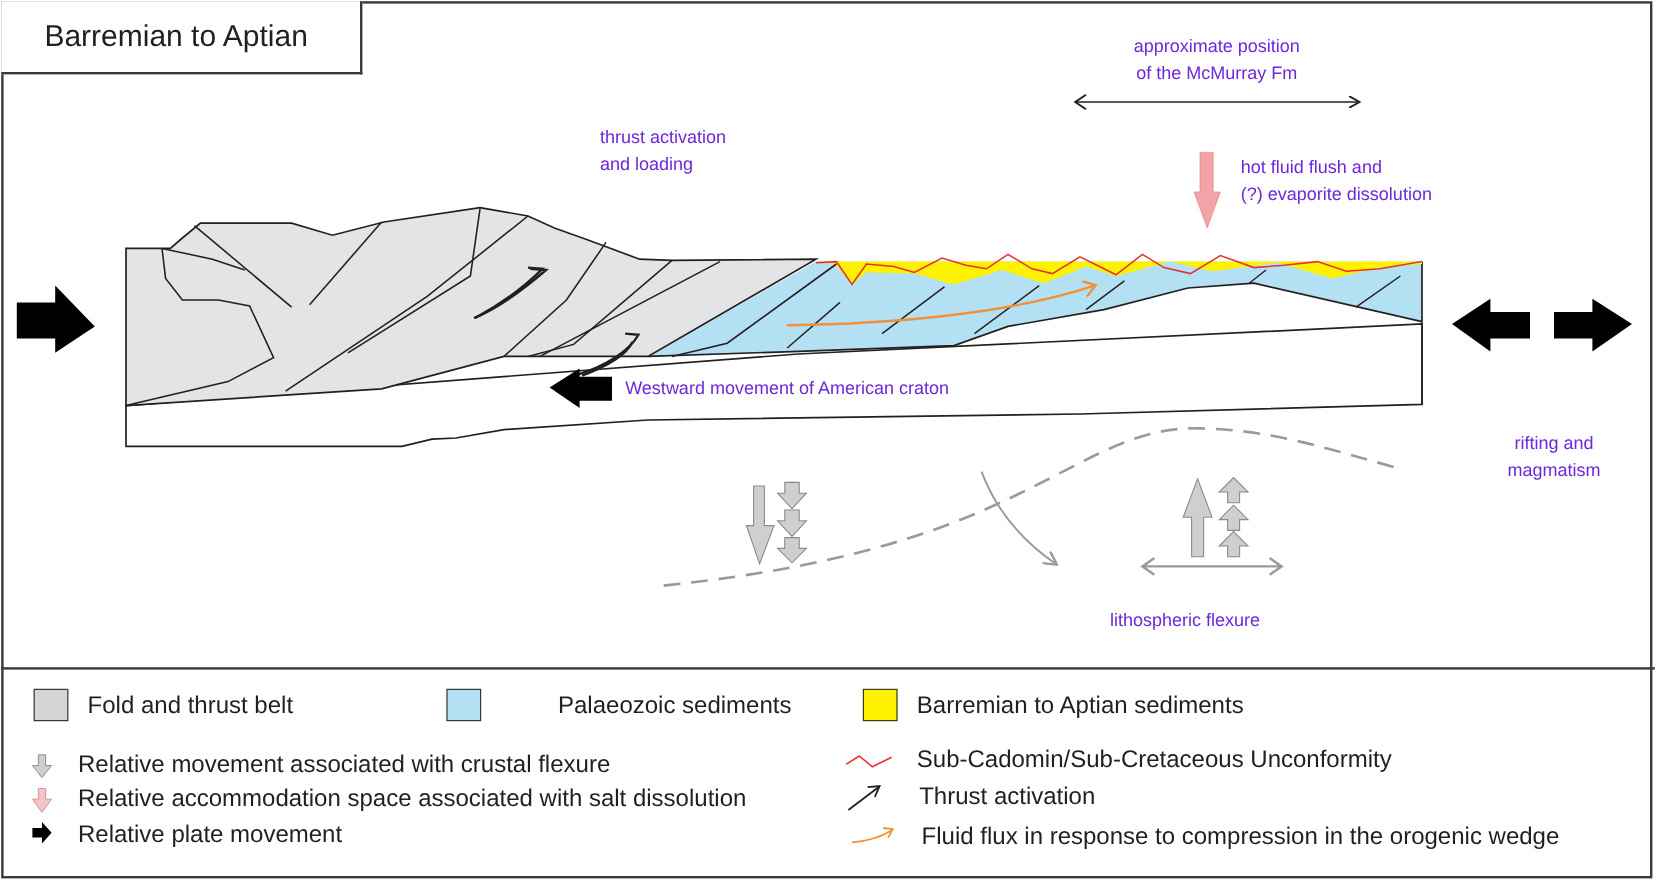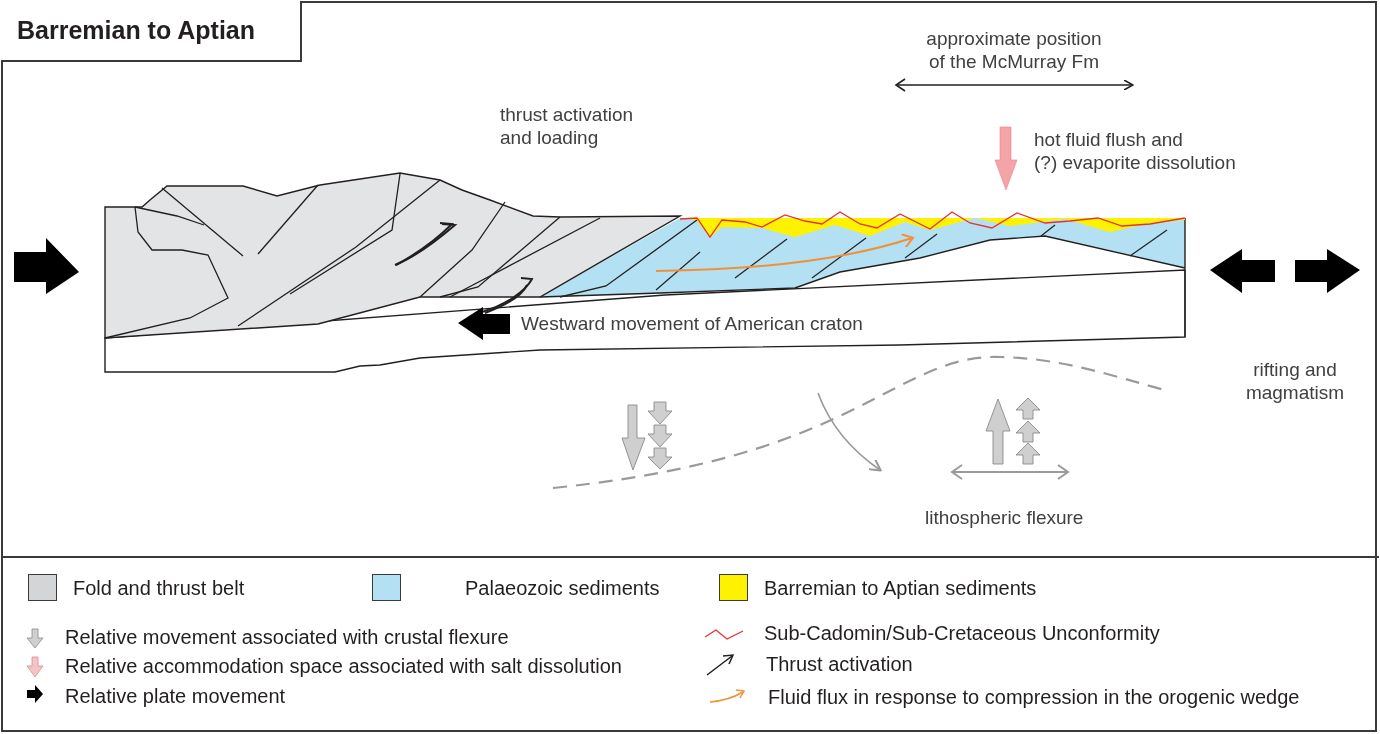--- a/index.html
+++ b/index.html
@@ -3,24 +3,24 @@
 <meta charset="utf-8">
 <style>
   html, body { margin: 0; padding: 0; background: #ffffff; }
   body { width: 1380px; height: 734px; position: relative; overflow: hidden;
          font-family: "Liberation Sans", sans-serif; color: #231f20; }
   .frame { position: absolute; left: 1px; top: 1px; width: 1376px; height: 731px;
            border: 2px solid #3a3a3a; box-sizing: border-box; }
   .title-box { position: absolute; left: 1px; top: 1px; width: 301px; height: 61px;
                border: 2px solid #3a3a3a; border-top: none; border-left: none; box-sizing: border-box;
                background: #fff; }
-  .title { position: absolute; left: 16px; top: 15px; font-size: 25px; font-weight: bold; color: #231f20; }
+  .title { position: absolute; left: 36px; top: 15px; font-size: 25px; font-weight: normal; color: #231f20; }
   .divider { position: absolute; left: 1px; top: 556px; width: 1378px; height: 2px; background: #3a3a3a; }
   svg.main { position: absolute; left: 0; top: 0; }
-  .lbl { position: absolute; font-size: 19px; line-height: 23px; color: #404040; white-space: nowrap; }
+  .lbl { position: absolute; font-size: 15px; line-height: 23px; color: #6d28d9; white-space: nowrap; }
   .center { text-align: center; }
   .legend-text { position: absolute; font-size: 20px; line-height: 22px; color: #231f20; white-space: nowrap; }
 </style>
 </head>
 <body>
 
 <div class="frame"></div>
 
 <svg class="main" width="1380" height="734" viewBox="0 0 1380 734">
   <defs>

